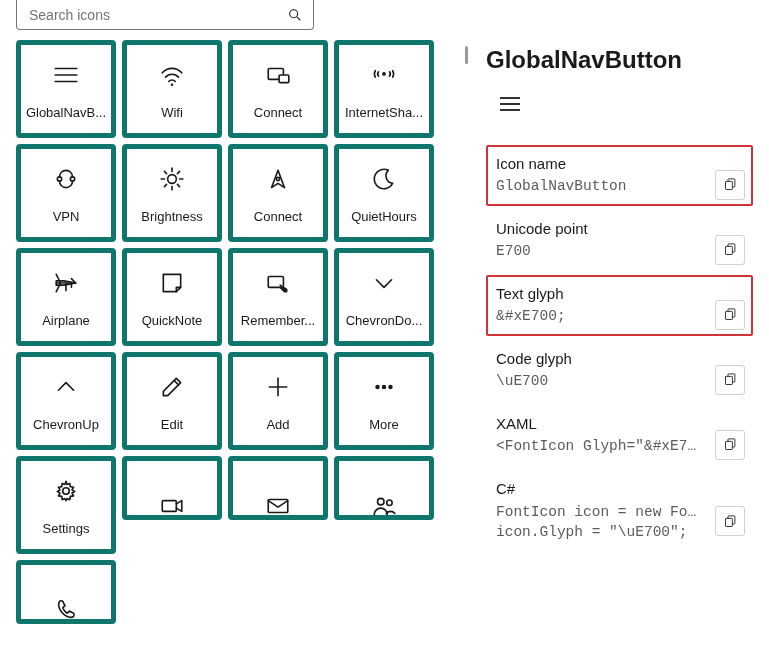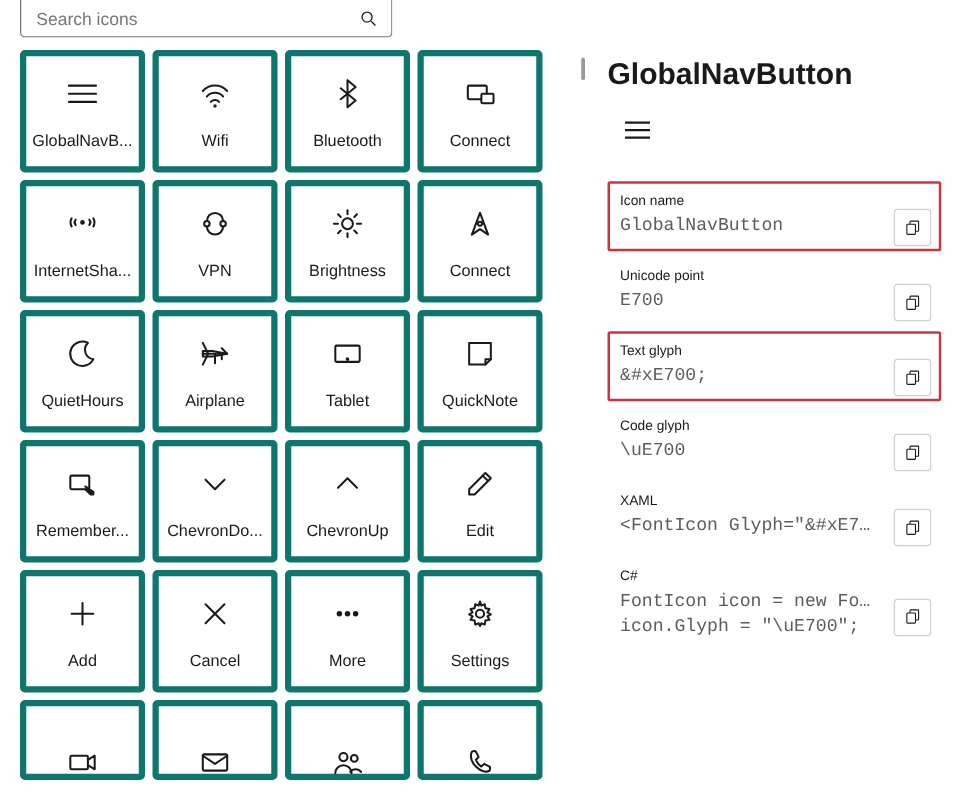--- a/index.html
+++ b/index.html
@@ -128,21 +128,21 @@
     border: 2px solid transparent;
     border-radius: 2px;
     padding: 8px 8px 10px 8px;
     position: relative;
     margin-bottom: 4px;
   }
   .field.highlight {
     border-color: #d13438;
   }
   .field .label {
-    font-size: 11px;
+    font-size: 15px;
     margin-bottom: 6px;
   }
   .field .value {
     font-family: Consolas, "Courier New", monospace;
     font-size: 14.5px;
     color: #5c5c5c;
     white-space: nowrap;
     overflow: hidden;
     text-overflow: ellipsis;
     padding-right: 40px;
@@ -320,28 +320,20 @@
           <span class="tile-icon">
             <svg viewBox="0 0 24 24" stroke-width="1.5" stroke-linecap="round" stroke-linejoin="round">
               <use href="#i-wifi"></use>
             </svg>
           </span>
           <span class="tile-label">Wifi</span>
         </div>
         <div class="tile">
           <span class="tile-icon">
             <svg viewBox="0 0 24 24" stroke-width="1.5" stroke-linecap="round" stroke-linejoin="round">
-              <use href="#i-bluetooth"></use>
-            </svg>
-          </span>
-          <span class="tile-label">Bluetooth</span>
-        </div>
-        <div class="tile">
-          <span class="tile-icon">
-            <svg viewBox="0 0 24 24" stroke-width="1.5" stroke-linecap="round" stroke-linejoin="round">
               <use href="#i-connect"></use>
             </svg>
           </span>
           <span class="tile-label">Connect</span>
         </div>
         <div class="tile">
           <span class="tile-icon">
             <svg viewBox="0 0 24 24" stroke-width="1.5" stroke-linecap="round" stroke-linejoin="round">
               <use href="#i-ishare"></use>
             </svg>
@@ -384,28 +376,20 @@
           <span class="tile-icon">
             <svg viewBox="0 0 24 24" stroke-width="1.5" stroke-linecap="round" stroke-linejoin="round">
               <use href="#i-airplane"></use>
             </svg>
           </span>
           <span class="tile-label">Airplane</span>
         </div>
         <div class="tile">
           <span class="tile-icon">
             <svg viewBox="0 0 24 24" stroke-width="1.5" stroke-linecap="round" stroke-linejoin="round">
-              <use href="#i-tablet"></use>
-            </svg>
-          </span>
-          <span class="tile-label">Tablet</span>
-        </div>
-        <div class="tile">
-          <span class="tile-icon">
-            <svg viewBox="0 0 24 24" stroke-width="1.5" stroke-linecap="round" stroke-linejoin="round">
               <use href="#i-quicknote"></use>
             </svg>
           </span>
           <span class="tile-label">QuickNote</span>
         </div>
         <div class="tile">
           <span class="tile-icon">
             <svg viewBox="0 0 24 24" stroke-width="1.5" stroke-linecap="round" stroke-linejoin="round">
               <use href="#i-remember"></use>
             </svg>
@@ -436,28 +420,20 @@
           </span>
           <span class="tile-label">Edit</span>
         </div>
         <div class="tile">
           <span class="tile-icon">
             <svg viewBox="0 0 24 24" stroke-width="1.5" stroke-linecap="round" stroke-linejoin="round">
               <use href="#i-add"></use>
             </svg>
           </span>
           <span class="tile-label">Add</span>
-        </div>
-        <div class="tile">
-          <span class="tile-icon">
-            <svg viewBox="0 0 24 24" stroke-width="1.5" stroke-linecap="round" stroke-linejoin="round">
-              <use href="#i-cancel"></use>
-            </svg>
-          </span>
-          <span class="tile-label">Cancel</span>
         </div>
         <div class="tile">
           <span class="tile-icon">
             <svg viewBox="0 0 24 24" stroke-width="1.5" stroke-linecap="round" stroke-linejoin="round">
               <use href="#i-more"></use>
             </svg>
           </span>
           <span class="tile-label">More</span>
         </div>
         <div class="tile">

